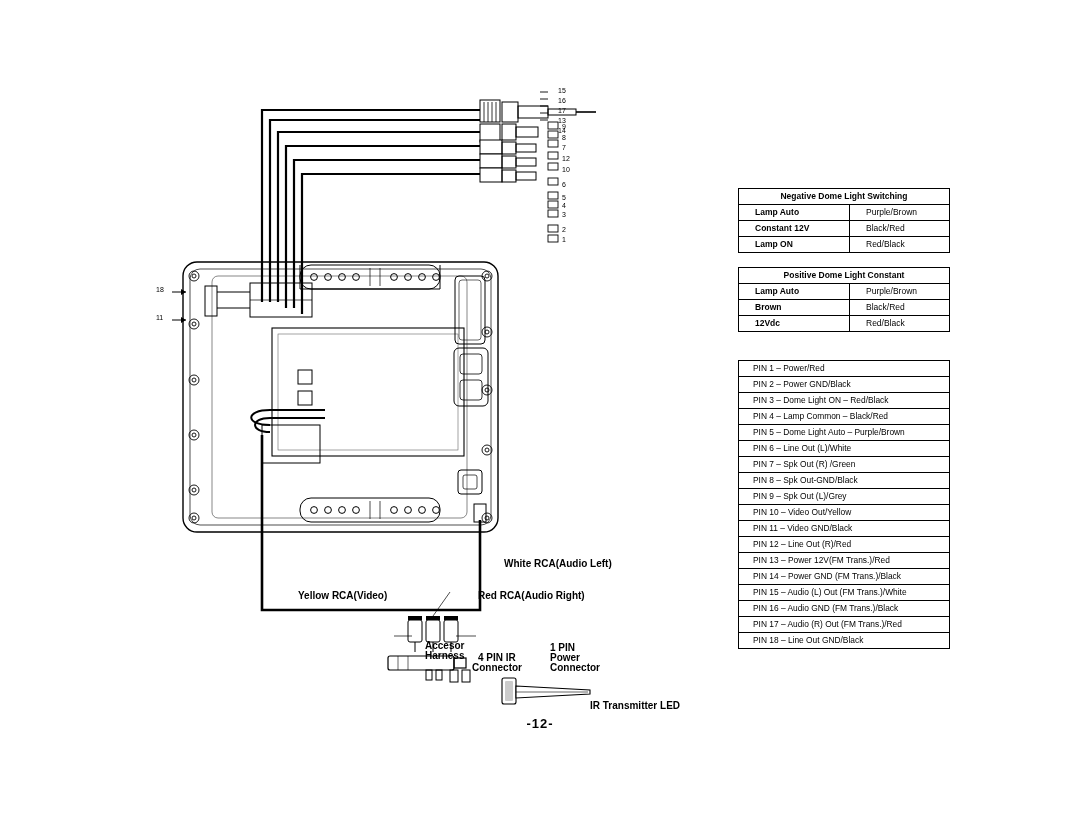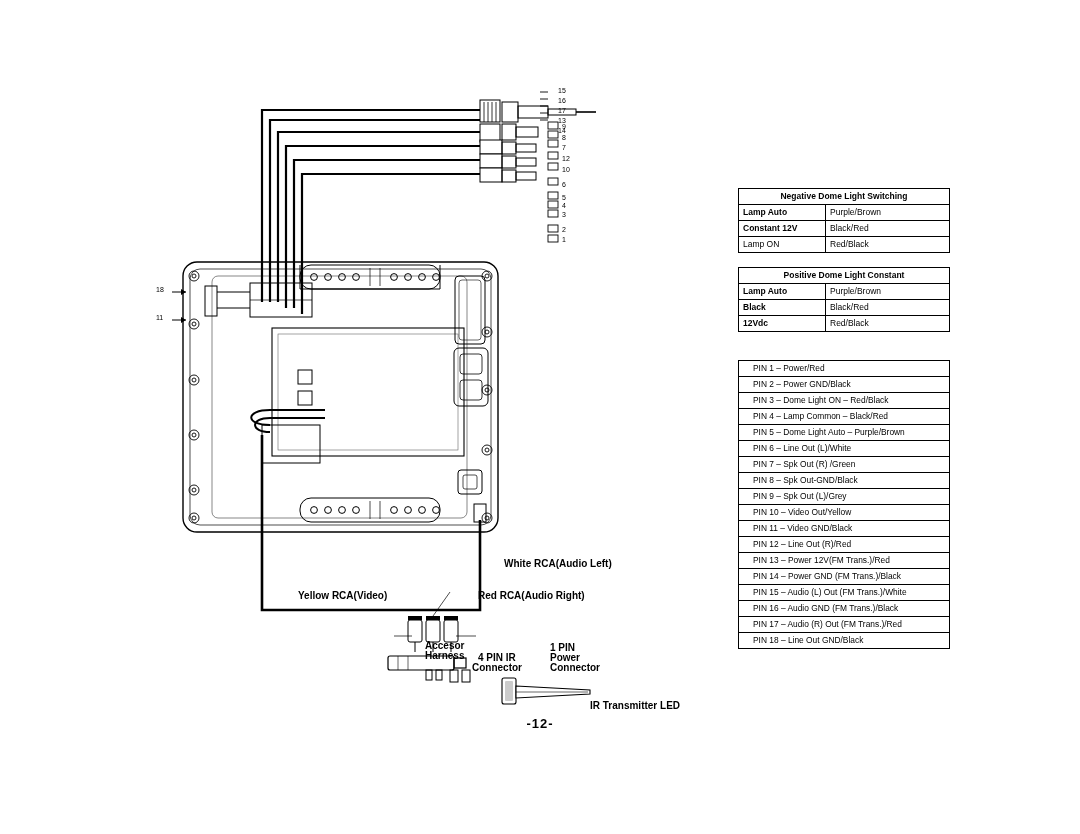--- a/index.html
+++ b/index.html
@@ -3,21 +3,21 @@
 <meta charset="utf-8">
 <style>
   html,body{margin:0;padding:0;background:#ffffff;}
   body{width:1080px;height:834px;position:relative;font-family:"Liberation Sans",sans-serif;color:#000;}
   .page{position:absolute;left:0;top:0;width:1080px;height:834px;overflow:hidden;}
   .title{position:absolute;left:92px;top:55px;font-size:17px;font-weight:bold;letter-spacing:0.3px;}
   .pagenum{position:absolute;left:0;top:716px;width:1080px;text-align:center;font-size:13px;font-weight:bold;letter-spacing:1px;}
   .diagram{position:absolute;left:150px;top:80px;width:580px;height:640px;}
   .tables{position:absolute;left:738px;top:188px;width:212px;}
   table{border-collapse:collapse;width:212px;font-size:8.5px;}
-  table td{border:1px solid #000;padding:2px 4px;height:11px;line-height:11px;}
+  table td{border:1px solid #000;padding:2px 16px;height:11px;line-height:11px;}
   .thead td{font-weight:bold;text-align:center;font-size:8.5px;}
   .tbl-gap{height:14px;}
   .pintable{position:absolute;left:738px;top:360px;width:212px;}
   .pintable table{border-collapse:collapse;width:212px;}
   .pintable td{border:1px solid #000;padding:2px 0 2px 14px;font-size:8.4px;height:11px;line-height:11px;white-space:nowrap;}
   .lbl-b{position:absolute;font-size:10px;font-weight:bold;}
   .num{position:absolute;font-size:7px;}
 </style>
 </head>
 <body>
@@ -281,39 +281,39 @@
       </tr>
       <tr>
         <td style="width:78px;font-weight:bold;">Lamp Auto</td>
         <td>Purple/Brown</td>
       </tr>
       <tr>
         <td style="font-weight:bold;">Constant 12V</td>
         <td>Black/Red</td>
       </tr>
       <tr>
-        <td style="font-weight:normal;">Lamp ON</td>
+        <td style="font-weight:bold;">Lamp ON</td>
         <td>Red/Black</td>
       </tr>
     </tbody>
       </table>
 
     <div class="tbl-gap"></div>
 
     <table>
       <tbody>
           <tr class="thead">
         <td colspan="2">Positive Dome Light Constant</td>
       </tr>
       <tr>
         <td style="width:78px;font-weight:bold;">Lamp Auto</td>
         <td>Purple/Brown</td>
       </tr>
       <tr>
-        <td style="font-weight:bold;">Black</td>
+        <td style="font-weight:bold;">Brown</td>
         <td>Black/Red</td>
       </tr>
       <tr>
         <td style="font-weight:bold;">12Vdc</td>
         <td>Red/Black</td>
       </tr>
     </tbody>
       </table>
   </div>
 

